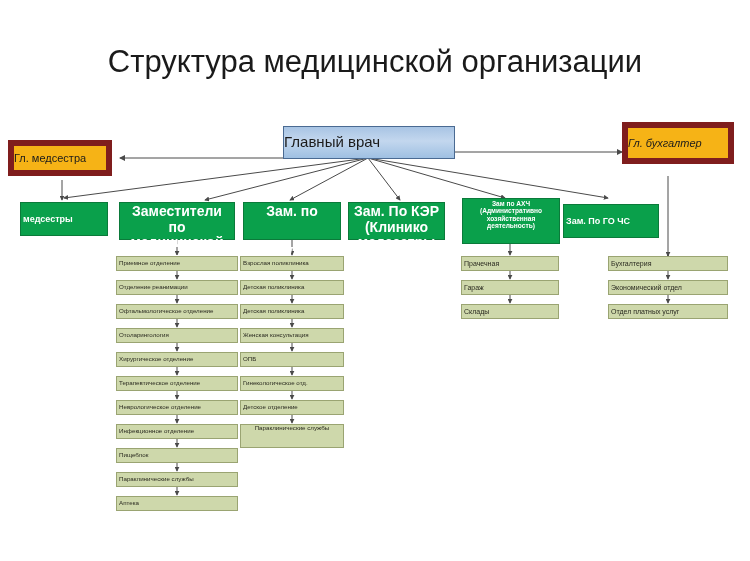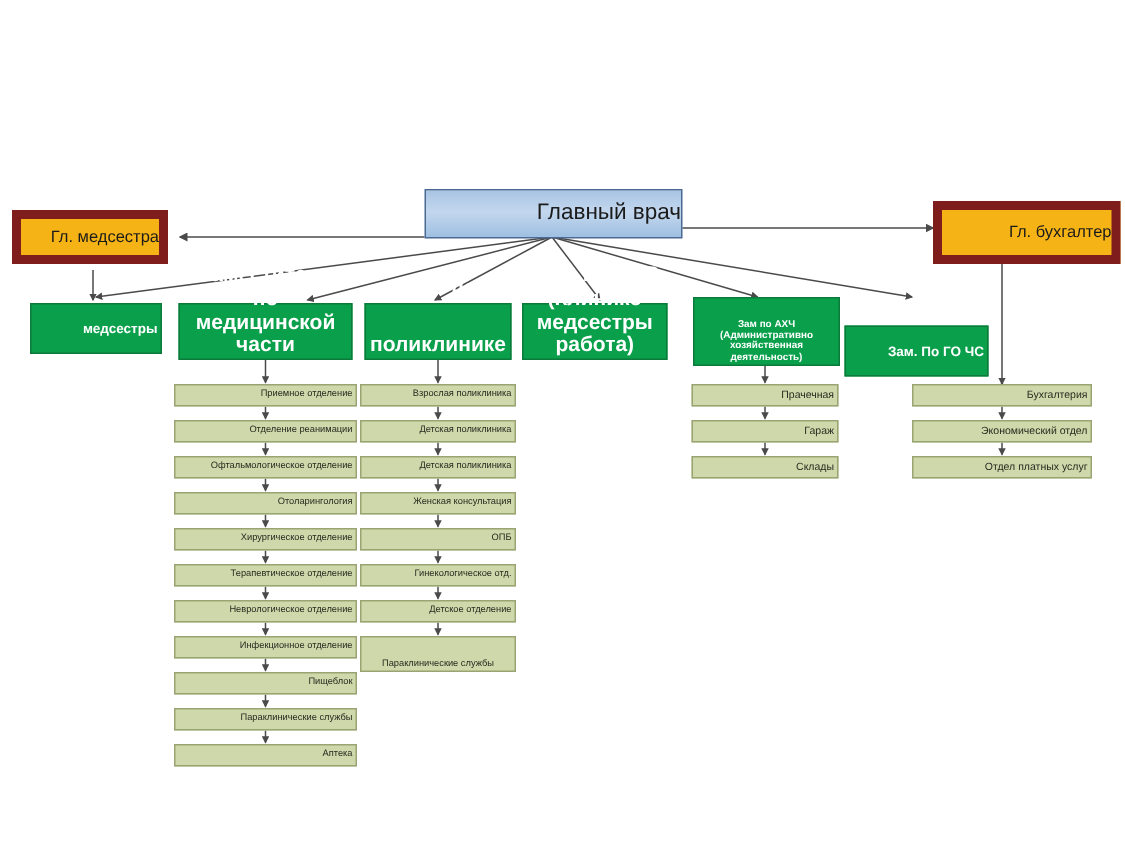--- a/index.html
+++ b/index.html
@@ -21,21 +21,21 @@
     color:#1a1a1a;
     letter-spacing:0px;
     white-space:nowrap;
   }
 
   .node{
     position:absolute;
     box-sizing:border-box;
     display:flex;
     align-items:center;
-    justify-content:flex-end;
+    justify-content:flex-start;
     text-align:center;
     line-height:1.12;
   }
 
   .root{
     background:linear-gradient(180deg,#a8c4e4 0%,#c3d7ee 45%,#9fc0e2 100%);
     border:1px solid #4a6a92;
     color:#1b1b1b;
     font-size:15px;
   }
@@ -64,20 +64,21 @@
     font-size:7px;
     padding:0 2px;
   }
   .leaf.sm{font-size:6.2px;}
 </style>
 </head>
 <body>
 
 <div id="canvas">
 
+  <div class="title">Структура медицинской организации</div>
 
   <svg id="wires" viewBox="0 0 750 561">
     <defs>
       <marker id="ah" markerWidth="6" markerHeight="6" refX="5" refY="3" orient="auto">
         <path d="M0,0 L6,3 L0,6 z" fill="#4a4a4a"></path>
       </marker>
       <marker id="ahs" markerWidth="5" markerHeight="5" refX="4.2" refY="2.5" orient="auto">
         <path d="M0,0 L5,2.5 L0,5 z" fill="#4a4a4a"></path>
       </marker>
     </defs>
@@ -125,21 +126,21 @@
     </svg>
 
   <div class="node root" style="left:283px;top:126px;width:172px;height:33px;">
     <span>Главный врач</span>
   </div>
 
   <div class="node orange" style="left:8px;top:140px;width:104px;height:36px;">
     <span>Гл. медсестра</span>
   </div>
 
-  <div class="node orange" style="left:622px;top:134px;width:125px;height:42px;">
+  <div class="node orange" style="left:622px;top:122px;width:112px;height:42px;font-style:italic;">
     <span>Гл. бухгалтер</span>
   </div>
 
   <div class="node green mid" style="left:20px;top:202px;width:88px;height:34px;">
     <span>медсестры</span>
   </div>
 
   <div class="node green" style="left:119px;top:202px;width:116px;height:38px;flex-direction:column;">
     <span>Заместители</span>
     <span>по медицинской части</span>
@@ -155,21 +156,21 @@
     <span>медсестры работа)</span>
   </div>
 
   <div class="node green" style="left:462px;top:198px;width:98px;height:46px;flex-direction:column;font-size:6.6px;">
     <span>Зам по АХЧ</span>
     <span>(Административно</span>
     <span>хозяйственная</span>
     <span>деятельность)</span>
   </div>
 
-  <div class="node green mid" style="left:563px;top:204px;width:96px;height:34px;margin-top:13px;">
+  <div class="node green mid" style="left:563px;top:204px;width:96px;height:34px;">
     <span>Зам. По ГО ЧС</span>
   </div>
 
   <div id="col-medical">
       <div class="node leaf sm" style="left: 116px; top: 256px; width: 122px; height: 15px;">
         <span>Приемное отделение</span>
       </div>
       <div class="node leaf sm" style="left: 116px; top: 280px; width: 122px; height: 15px;">
         <span>Отделение реанимации</span>
       </div>

